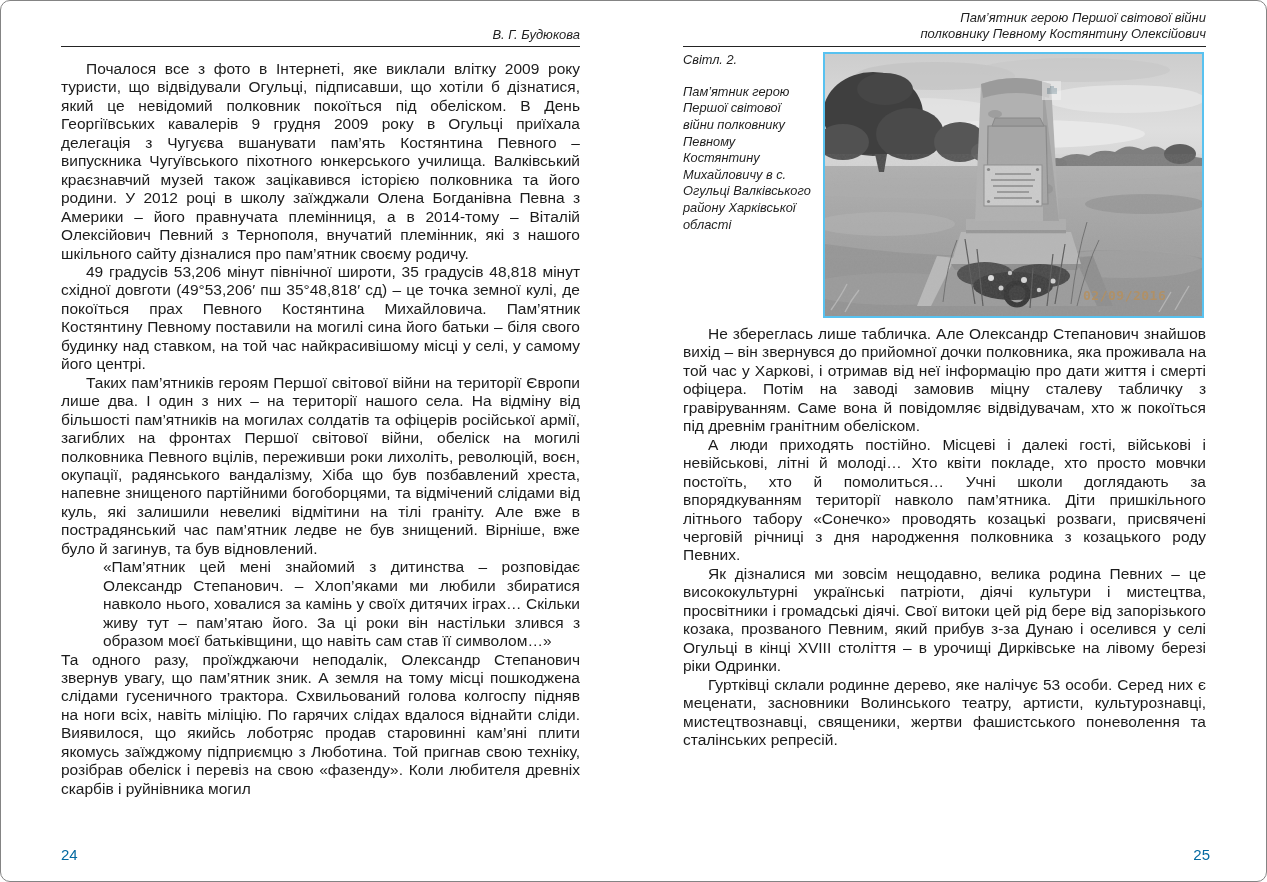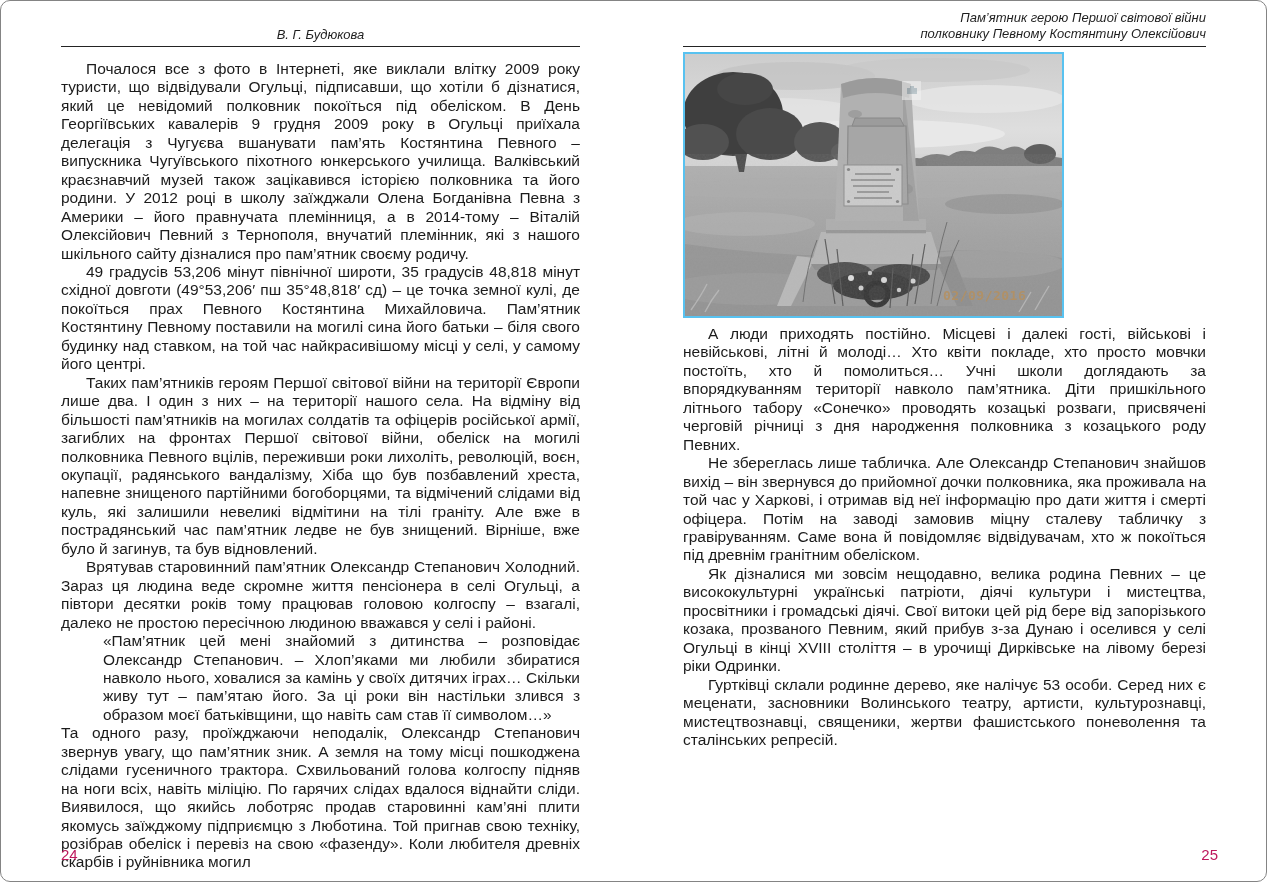--- a/index.html
+++ b/index.html
@@ -7,69 +7,72 @@
   .canvas{position:relative;width:1267px;height:882px;box-sizing:border-box;
           background:#ffffff;border:1px solid #848484;border-radius:10px;overflow:hidden;}
 
   .col{position:absolute;top:12px;}
   .col-left{left:60px;width:519px;}
   .col-right{left:682px;width:523px;}
 
   .head{height:34px;border-bottom:1.6px solid #232323;box-sizing:border-box;
         font-style:italic;font-size:13px;color:#1e1e1e;
         display:flex;flex-direction:column;justify-content:flex-end;padding-bottom:4px;}
-  .head-left{align-items:center;}
+  .head-left{align-items:flex-end;}
   .head-right{align-items:flex-end;text-align:right;line-height:1.22;}
 
   .body-text{margin-top:13px;font-size:15.5px;line-height:18.45px;color:#1b1b1b;
              text-align:justify;}
   .body-text p{margin:0;text-indent:25px;}
   .body-text p.noindent{text-indent:0;}
   .body-text p.quote{margin-left:42px;text-indent:0;}
 
   .figure-row{display:flex;margin-top:5px;}
   .fig-caption{width:130px;margin-right:10px;font-style:italic;font-size:12.8px;
                line-height:1.3;color:#1e1e1e;}
   .fig-label{margin-bottom:15px;}
   .photo-frame{border:2px solid #58c2f0;width:377px;height:262px;background:#86efac;}
   .photo-frame svg{display:block;}
 
   .body-right{margin-top:7px;}
 
-  .pagenum{position:absolute;top:845px;font-size:15px;color:#be185d;}
+  .pagenum{position:absolute;top:845px;font-size:15px;color:#0369a1;}
   .pagenum-left{left:60px;}
-  .pagenum-right{right:48px;}
+  .pagenum-right{right:56px;}
 </style>
 </head>
 <body>
 
 <div class="canvas">
 
   <div class="col col-left">
     <div class="head head-left">
       <span>В. Г. Будюкова</span>
     </div>
     <div class="body-text">
       <p>Почалося все з фото в Інтернеті, яке виклали влітку 2009 року туристи, що відвідували Огульці, підписавши, що хотіли б дізнатися, який це невідомий полковник покоїться під обеліском. В День Георгіївських кавалерів 9 грудня 2009 року в Огульці приїхала делегація з Чугуєва вшанувати пам’ять Костянтина Певного – випускника Чугуївського піхотного юнкерського училища. Валківський краєзнавчий музей також зацікавився історією полковника та його родини. У 2012 році в школу заїжджали Олена Богданівна Певна з Америки – його правнучата племінниця, а в 2014-тому – Віталій Олексійович Певний з Тернополя, внучатий племінник, які з нашого шкільного сайту дізналися про пам’ятник своєму родичу.</p>
       <p>49 градусів 53,206 мінут північної широти, 35 градусів 48,818 мінут східної довготи (49°53,206′ пш 35°48,818′ сд) – це точка земної кулі, де покоїться прах Певного Костянтина Михайловича. Пам’ятник Костянтину Певному поставили на могилі сина його батьки – біля свого будинку над ставком, на той час найкрасивішому місці у селі, у самому його центрі.</p>
       <p>Таких пам’ятників героям Першої світової війни на території Європи лише два. І один з них – на території нашого села. На відміну від більшості пам’ятників на могилах солдатів та офіцерів російської армії, загиблих на фронтах Першої світової війни, обеліск на могилі полковника Певного вцілів, переживши роки лихоліть, революцій, воєн, окупації, радянського вандалізму, Хіба що був позбавлений хреста, напевне знищеного партійними богоборцями, та відмічений слідами від куль, які залишили невеликі відмітини на тілі граніту. Але вже в пострадянський час пам’ятник ледве не був знищений. Вірніше, вже було й загинув, та був відновлений.</p>
-      <p>Врятував старовинний пам’ятник Олександр Степанович Холодний. Зараз ця людина веде скромне життя пенсіонера в селі Огульці, а півтори десятки років тому працював головою колгоспу – взагалі, далеко не простою пересічною людиною вважався у селі і районі.</p>
       <p class="quote">«Пам’ятник цей мені знайомий з дитинства – розповідає Олександр Степанович. – Хлоп’яками ми любили збиратися навколо нього, ховалися за камінь у своїх дитячих іграх… Скільки живу тут – пам’ятаю його. За ці роки він настільки злився з образом моєї батьківщини, що навіть сам став її символом…»</p>
       <p class="noindent">Та одного разу, проїжджаючи неподалік, Олександр Степанович звернув увагу, що пам’ятник зник. А земля на тому місці пошкоджена слідами гусеничного трактора. Схвильований голова колгоспу підняв на ноги всіх, навіть міліцію. По гарячих слідах вдалося віднайти сліди. Виявилося, що якийсь лоботряс продав старовинні кам’яні плити якомусь заїжджому підприємцю з Люботина. Той пригнав свою техніку, розібрав обеліск і перевіз на свою «фазенду». Коли любителя древніх скарбів і руйнівника могил</p>
     </div>
   </div>
   <div class="pagenum pagenum-left">24</div>
 
   <div class="col col-right">
     <div class="head head-right">
       <span>Пам’ятник герою Першої світової війни</span>
       <span>полковнику Певному Костянтину Олексійович</span>
     </div>
 
     <div class="figure-row">
+      <div class="fig-caption">
+        <div class="fig-label">Світл. 2.</div>
+        <div>Пам’ятник герою Першої світової війни полковнику Певному Костянтину Михайловичу в с. Огульці Валківського району Харківської області</div>
+      </div>
 
       <div class="photo-frame">
         <svg width="377" height="262" viewBox="0 0 377 262" xmlns="http://www.w3.org/2000/svg">
           <defs>
             <linearGradient id="sky" x1="0" y1="0" x2="0" y2="1">
               <stop offset="0" stop-color="#cdcdcd"></stop>
               <stop offset="0.6" stop-color="#dedede"></stop>
               <stop offset="1" stop-color="#d2d2d2"></stop>
             </linearGradient>
             <linearGradient id="field" x1="0" y1="0" x2="0" y2="1">
@@ -170,21 +173,21 @@
             <rect x="217" y="27" width="19" height="19" fill="#f2f2f2"></rect>
             <path d="M222 40 v-6 h3 v-2 h4 v2 h3 v6 z" fill="#9fb2bb"></path>
           </g>
 
           <text x="258" y="246" font-family="DejaVu Sans Mono, monospace" font-size="13" font-weight="bold" fill="#b5905f" opacity="0.85" letter-spacing="0.5">02/09/2016</text>
         </svg>
       </div>
     </div>
 
     <div class="body-text body-right">
+      <p>Не збереглась лише табличка. Але Олександр Степанович знайшов вихід – він звернувся до прийомної дочки полковника, яка проживала на той час у Харкові, і отримав від неї інформацію про дати життя і смерті офіцера. Потім на заводі замовив міцну сталеву табличку з гравіруванням. Саме вона й повідомляє відвідувачам, хто ж покоїться під древнім гранітним обеліском.</p>
       <p>А люди приходять постійно. Місцеві і далекі гості, військові і невійськові, літні й молоді… Хто квіти покладе, хто просто мовчки постоїть, хто й помолиться… Учні школи доглядають за впорядкуванням території навколо пам’ятника. Діти пришкільного літнього табору «Сонечко» проводять козацькі розваги, присвячені черговій річниці з дня народження полковника з козацького роду Певних.</p>
-      <p>Не збереглась лише табличка. Але Олександр Степанович знайшов вихід – він звернувся до прийомної дочки полковника, яка проживала на той час у Харкові, і отримав від неї інформацію про дати життя і смерті офіцера. Потім на заводі замовив міцну сталеву табличку з гравіруванням. Саме вона й повідомляє відвідувачам, хто ж покоїться під древнім гранітним обеліском.</p>
       <p>Як дізналися ми зовсім нещодавно, велика родина Певних – це висококультурні українські патріоти, діячі культури і мистецтва, просвітники і громадські діячі. Свої витоки цей рід бере від запорізького козака, прозваного Певним, який прибув з-за Дунаю і оселився у селі Огульці в кінці XVIII століття – в урочищі Дирківське на лівому березі ріки Одринки.</p>
       <p>Гуртківці склали родинне дерево, яке налічує 53 особи. Серед них є меценати, засновники Волинського театру, артисти, культурознавці, мистецтвознавці, священики, жертви фашистського поневолення та сталінських репресій.</p>
     </div>
   </div>
   <div class="pagenum pagenum-right">25</div>
 
 </div>
 
 </body></html>

